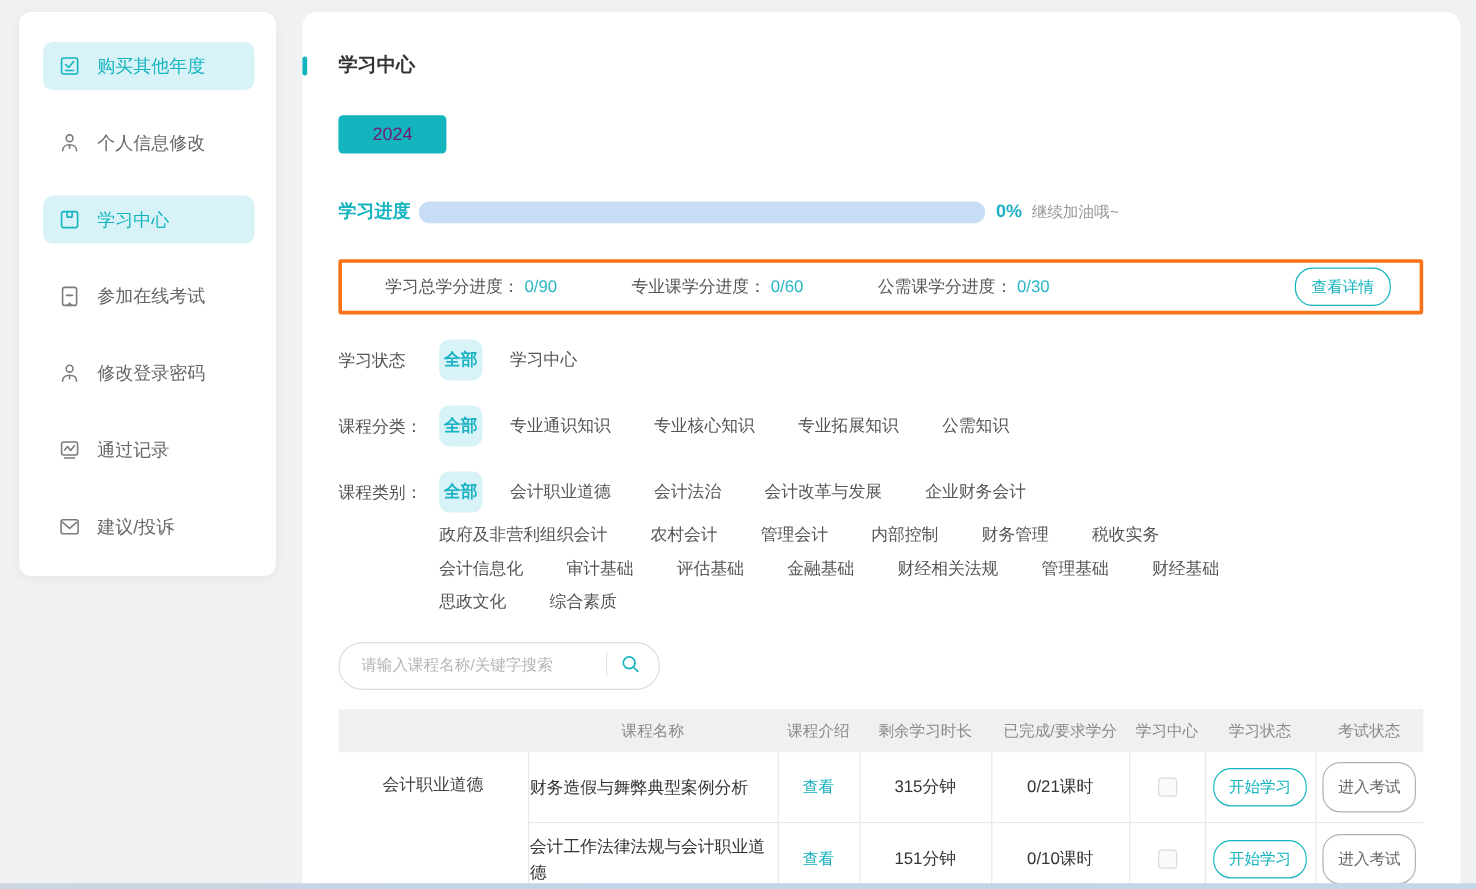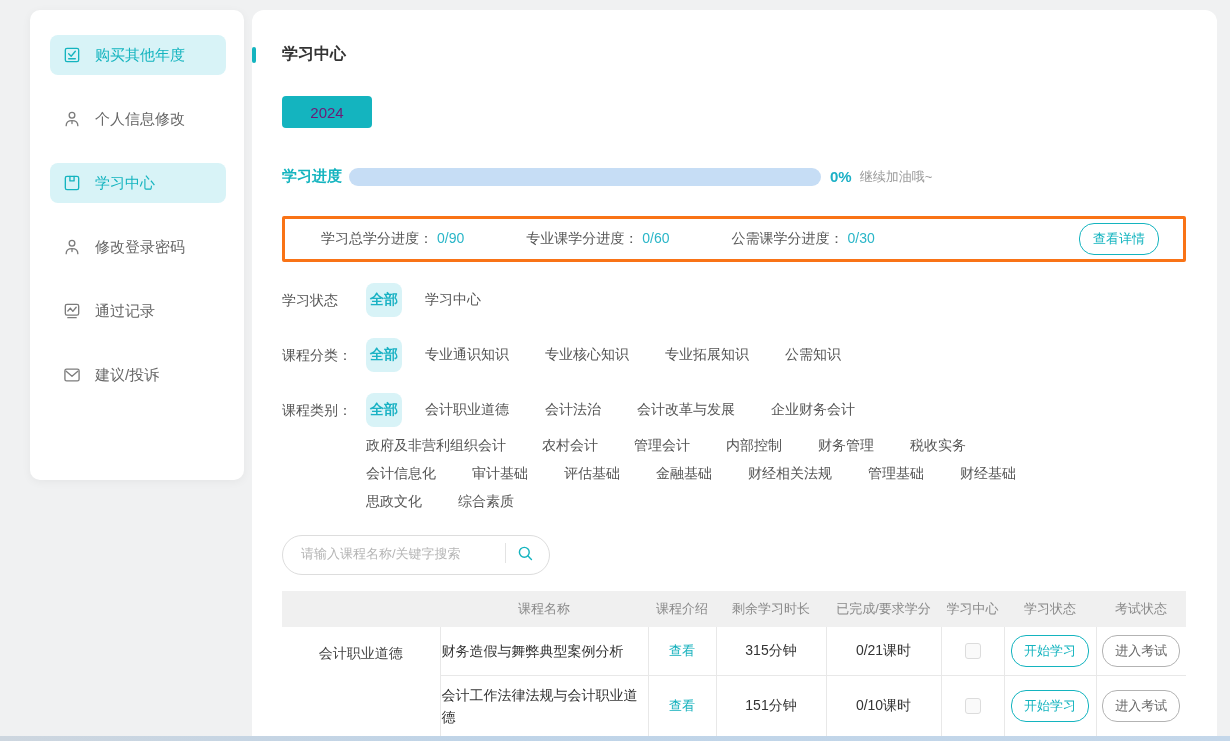--- a/index.html
+++ b/index.html
@@ -12,21 +12,21 @@
   }
   :root {
     --accent:#14b4bf;
     --accent-light:#d8f3f7;
     --progress:#c6ddf5;
     --gray-border:#e8e8e8;
   }
 
   
   .sidebar {
-    position:absolute; left:30px; top:10px; width:214px; height:470px;
+    position:absolute; left:16px; top:10px; width:214px; height:470px;
     background:#fff; border-radius:10px; box-shadow:0 2px 10px rgba(0,0,0,.05);
     padding-top:25px;
   }
   .side-item {
     display:flex; align-items:center;
     height:40px; margin:0 18px 24px 20px; padding:0 12px;
     border-radius:8px; cursor:pointer;
     color:#666; font-size:15px;
   }
   .side-item .icn { width:20px; height:20px; margin-right:13px; display:inline-flex; color:#7c7c7c; }
@@ -113,21 +113,21 @@
   .checkbox {
     width:16px; height:16px; border:1px solid #dcdcdc; border-radius:3px;
     background:#fafafa; margin:0 auto; cursor:pointer;
   }
   .btn-study {
     border:1px solid var(--accent); color:var(--accent); background:#fff;
     border-radius:15px; padding:6px 12px; font-size:13px; cursor:pointer; font-family:inherit; white-space:nowrap;
   }
   .btn-exam {
     border:1px solid #b3b3b3; color:#666; background:#fff;
-    border-radius:15px; padding:6px 12px; font-size:13px; cursor:pointer; font-family:inherit; white-space:nowrap;
+    border-radius:15px; padding:11px 12px; font-size:13px; cursor:pointer; font-family:inherit; white-space:nowrap;
   }
   td.tight { padding:8px 2px; }
 
   .hscrollbar {
     position:absolute; left:0; bottom:0; width:1230px; height:5px;
     background:linear-gradient(to right,#cdd6df,#bfd4e8 40%,#c4d7ea);
   }
 </style>
 </head>
 <body>
@@ -154,20 +154,30 @@
     <span>个人信息修改</span>
   </div>
   <div class="side-item active">
     <span class="icn">
       <svg viewBox="0 0 24 24">
           <rect x="4" y="4" width="16" height="16" rx="2"></rect>
           <path d="M9.5 4v5.5h5V4"></path>
         </svg>
     </span>
     <span>学习中心</span>
+  </div>
+  <div class="side-item">
+    <span class="icn">
+      <svg viewBox="0 0 24 24">
+          <rect x="5" y="3" width="14" height="18" rx="2"></rect>
+          <line x1="9" y1="11" x2="15" y2="11"></line>
+          <path d="M10 21l2-2.2 2 2.2"></path>
+        </svg>
+    </span>
+    <span>参加在线考试</span>
   </div>
   <div class="side-item">
     <span class="icn">
       <svg viewBox="0 0 24 24">
           <circle cx="12" cy="7.5" r="3.4"></circle>
           <path d="M5 20c0-3.9 3.1-6 7-6s7 2.1 7 6"></path>
           <line x1="12" y1="14.5" x2="12" y2="17.5"></line>
         </svg>
     </span>
     <span>修改登录密码</span>

